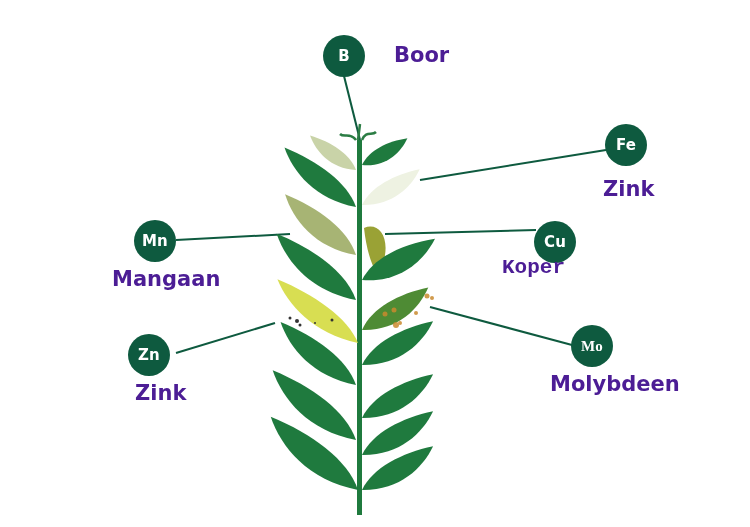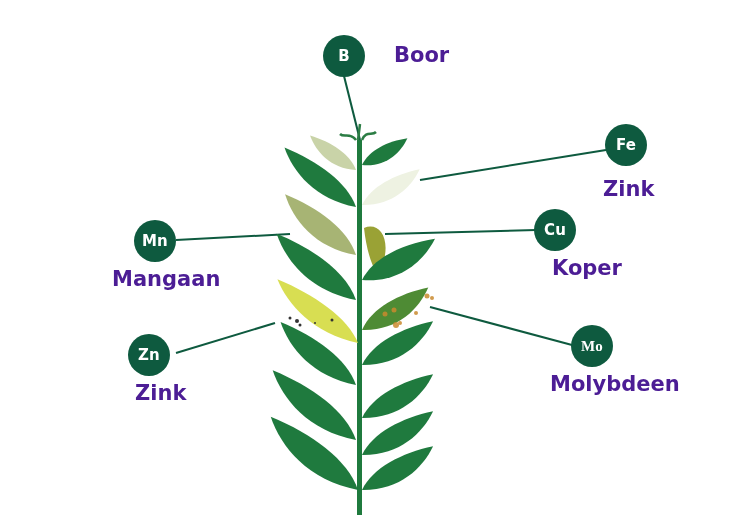--- a/index.html
+++ b/index.html
@@ -110,20 +110,20 @@
 
 <div class="node" style="left:323px;top:35px;">B</div>
 <div class="lbl" style="left:394px;top:43px;">Boor</div>
 
 <div class="node" style="left:605px;top:124px;">Fe</div>
 <div class="lbl" style="left:603px;top:177px;">Zink</div>
 
 <div class="node" style="left:134px;top:220px;text-align:center;">Mn</div>
 <div class="lbl" style="left:112px;top:267px;">Mangaan</div>
 
-<div class="node" style="left:534px;top:209px;">Cu</div>
-<div class="lbl" style="left:552px;top:256px;">Koper</div>
+<div class="node" style="left:534px;top:221px;">Cu</div>
+<div class="lbl" style="left:502px;top:256px;font-family:Liberation Mono, monospace;">Koper</div>
 
 <div class="node" style="left:128px;top:334px;">Zn</div>
 <div class="lbl" style="left:135px;top:381px;text-align:center;">Zink</div>
 
 <div class="node" style="left:571px;top:325px;font-family:Liberation Serif, serif;">Mo</div>
 <div class="lbl" style="left:550px;top:372px;">Molybdeen</div>
 
 </body></html>

